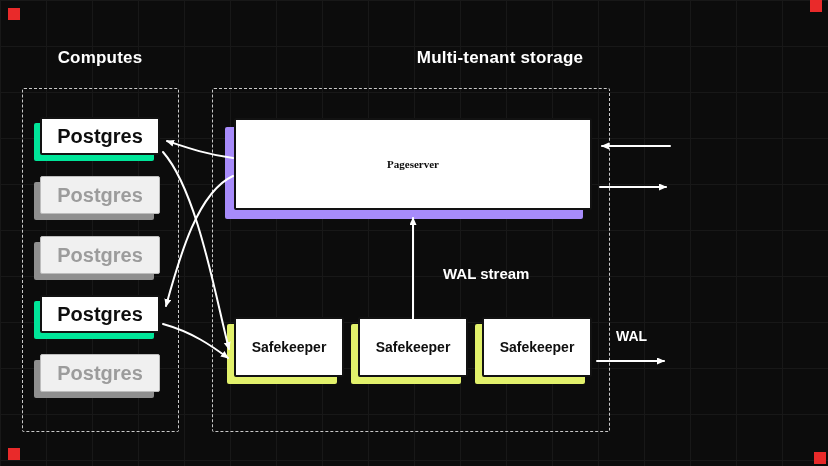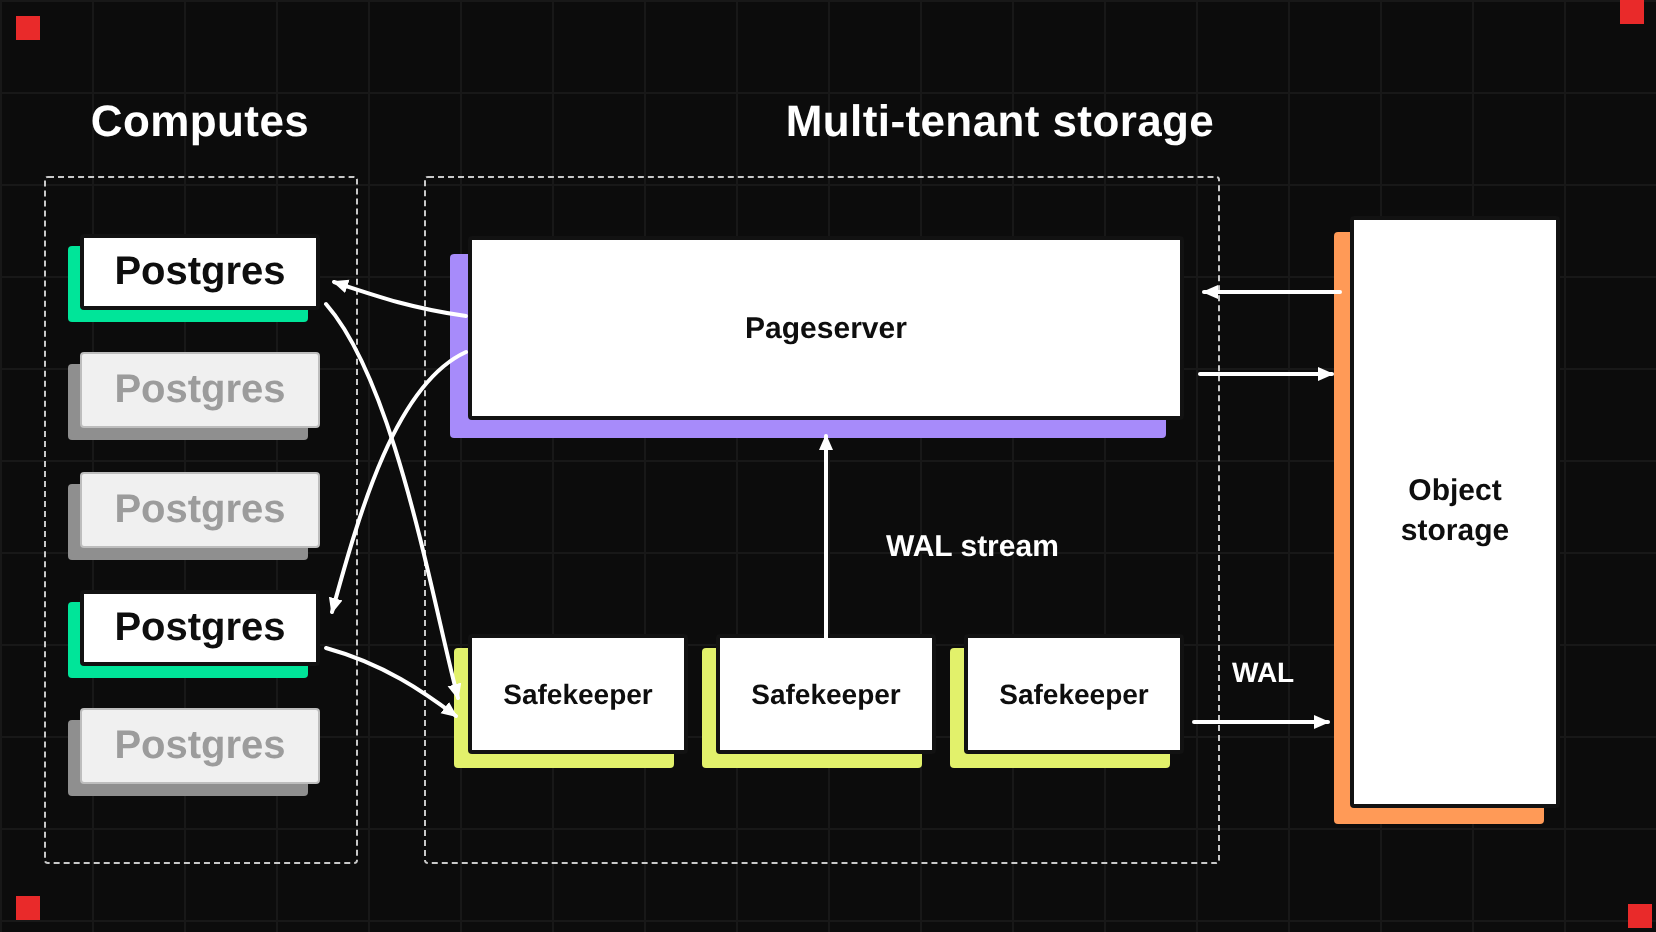--- a/index.html
+++ b/index.html
@@ -14,21 +14,21 @@
     color:#fff;
   }
   .corner{position:absolute;width:12px;height:12px;background:#e92a2a;}
   .corner.tl{left:8px;top:8px;}
   .corner.tr{right:6px;top:0px;}
   .corner.bl{left:8px;bottom:6px;}
   .corner.br{right:2px;bottom:2px;}
 
   .heading{
     position:absolute;top:48px;transform:translateX(-50%);
-    font-size:22px;font-weight:700;letter-spacing:.2px;white-space:nowrap;
+    font-size:17px;font-weight:700;letter-spacing:.2px;white-space:nowrap;
   }
   #heading-computes{left:100px;}
   #heading-storage{left:500px;}
 
   .dashed-group{
     position:absolute;border:1.5px dashed #c9c9c9;border-radius:2px;
   }
   #computes-group{left:22px;top:88px;width:155px;height:342px;}
   #storage-group{left:212px;top:88px;width:396px;height:342px;}
 
@@ -40,22 +40,23 @@
 
   .pg-card{left:40px;width:120px;height:38px;font-size:20px;}
   .pg-card.active{box-shadow:-6px 6px 0 0 #00e599;}
   .pg-card.inactive{
     background:#f0f0f0;border:1.5px solid #bdbdbd;color:#9c9c9c;
     box-shadow:-6px 6px 0 0 #8f8f8f;
   }
   #pg-1{top:117px;} #pg-2{top:176px;} #pg-3{top:236px;} #pg-4{top:295px;} #pg-5{top:354px;}
 
   #pageserver-box{
-    left:234px;top:118px;width:358px;height:92px;font-size:15px;
+    left:234px;top:118px;width:358px;height:92px;font-size:11px;
     box-shadow:-9px 9px 0 0 #a78bfa;
+    font-family:Liberation Serif, serif;
   }
   .sk-box{
     top:317px;width:110px;height:60px;font-size:14px;
     box-shadow:-7px 7px 0 0 #e2f16b;
   }
   #sk-1{left:234px;} #sk-2{left:358px;} #sk-3{left:482px;}
 
   #object-storage-box{
     left:675px;top:108px;width:105px;height:296px;font-size:15px;
     box-shadow:-8px 8px 0 0 #ff9a57;
@@ -95,21 +96,20 @@
 
   <div class="box" id="pageserver-box">Pageserver</div>
 
   <div class="box sk-box" id="sk-1">Safekeeper</div>
   <div class="box sk-box" id="sk-2">Safekeeper</div>
   <div class="box sk-box" id="sk-3">Safekeeper</div>
 
   <div class="float-label" id="wal-stream-label">WAL stream</div>
   <div class="float-label" id="wal-label">WAL</div>
 
-  <div class="box" id="object-storage-box">Object storage</div>
 
   <svg id="arrows-layer" viewBox="0 0 828 466" xmlns="http://www.w3.org/2000/svg">
     <defs>
       <marker id="arrow" markerWidth="10" markerHeight="10" refX="7" refY="3.5" orient="auto" markerUnits="userSpaceOnUse">
         <path d="M0,0 L8,3.5 L0,7 Z" fill="#ffffff"></path>
       </marker>
     </defs>
     <g stroke="#ffffff" stroke-width="2" fill="none" stroke-linecap="round">
 
       <path marker-end="url(#arrow)" d="M 233,158 C 205,154 188,148 167,141"></path>

